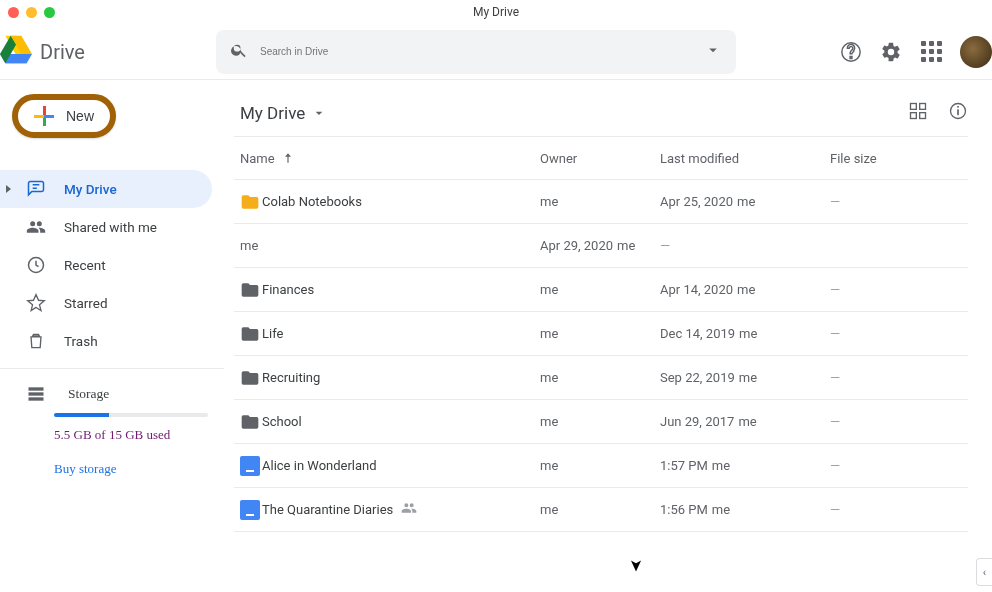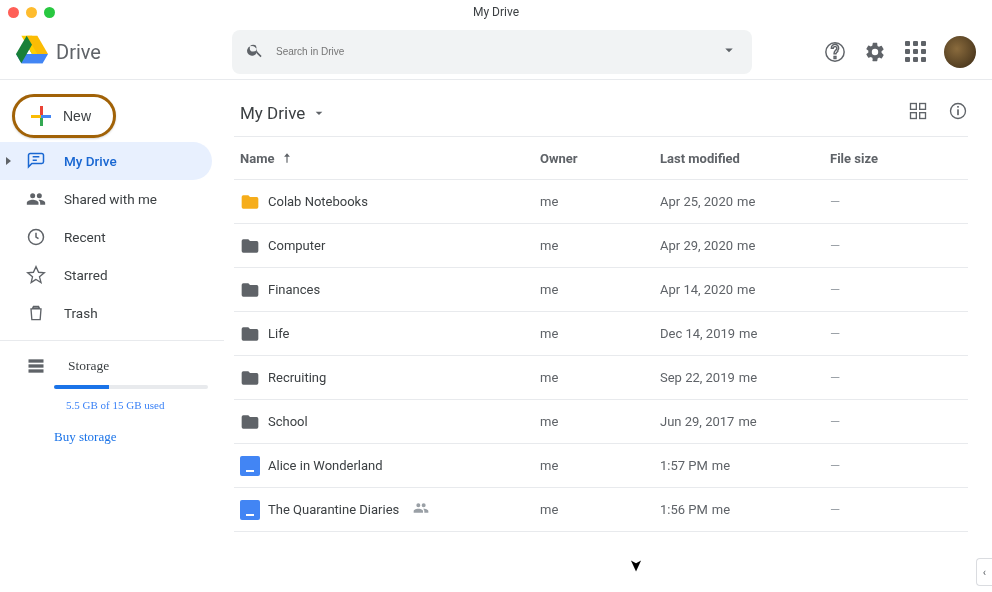--- a/index.html
+++ b/index.html
@@ -2,66 +2,66 @@
 <html><head>
 <meta charset="utf-8">
 <style>
   * { box-sizing: border-box; margin: 0; padding: 0; }
   body { font-family: -apple-system, BlinkMacSystemFont, "Segoe UI", Roboto, Arial, sans-serif; background: #fff; color: #202124; width: 992px; height: 592px; overflow: hidden; position: relative; }
   .mac-titlebar { height: 24px; display: flex; align-items: center; padding: 0 8px; position: relative; }
   .traffic { display: flex; gap: 7px; }
   .tl { width: 11px; height: 11px; border-radius: 50%; }
   .tl.red { background:#ff5f57; } .tl.yellow{background:#febc2e;} .tl.green{background:#28c840;}
   .mac-title { position:absolute; left:0; right:0; text-align:center; font-size:12px; color:#3c4043; }
-  .header { display:flex; align-items:center; height:56px; padding:0 16px; border-bottom:1px solid #e8eaed; gap:8px; }
+  .header { display:flex; align-items:center; height:56px; padding:0 0; border-bottom:1px solid #e8eaed; gap:8px; }
   .logo-box { display:flex; align-items:center; gap:8px; width:208px; }
   .drive-logo svg { width:32px; height:32px; }
   .product-name { font-size:20px; color:#5f6368; }
   .searchbar { flex:1; max-width:520px; height:44px; background:#f1f3f4; border-radius:8px; display:flex; align-items:center; padding:0 14px; gap:12px; }
   .searchbar input { border:none; background:transparent; outline:none; font-size:10px; flex:1; color:#5f6368; }
   .searchbar svg { width:18px; height:18px; fill:#5f6368; }
   .header-right { margin-left:auto; display:flex; align-items:center; gap:18px; }
   .icon-btn { width:22px; height:22px; display:flex; align-items:center; justify-content:center; cursor:pointer; }
   .icon-btn svg { width:22px; height:22px; fill:#5f6368; }
   .apps-grid { display:grid; grid-template-columns:repeat(3,5px); grid-template-rows:repeat(3,5px); gap:3px; }
   .apps-grid span { width:5px; height:5px; background:#5f6368; border-radius:1px; }
   .avatar { width:32px; height:32px; border-radius:50%; background: radial-gradient(circle at 40% 40%, #8a6b3d, #3a2a15); }
   .body { display:flex; height:calc(100% - 80px); }
   .sidebar { width:224px; padding:10px 0 0 0; border-right:none; }
-  .new-btn { margin:4px 0 4px 12px; width:104px; height:44px; border-radius:22px; border:3px solid #a16207; background:#fff; display:flex; align-items:center; gap:12px; padding:1px 16px; box-shadow:0 1px 2px rgba(60,64,67,.2); cursor:pointer; font-size:14px; color:#3c4043; font-weight:500; }
+  .new-btn { margin:4px 0 32px 12px; width:104px; height:44px; border-radius:22px; border:6px solid #a16207; background:#fff; display:flex; align-items:center; gap:12px; padding:1px 16px; box-shadow:0 1px 2px rgba(60,64,67,.2); cursor:pointer; font-size:14px; color:#3c4043; font-weight:500; }
   .plus { position:relative; width:20px; height:20px; }
   .plus::before, .plus::after { content:''; position:absolute; background:#34a853; }
   .plus::before { left:9px; top:0; width:3px; height:20px; background:linear-gradient(#ea4335 0 50%, #34a853 50% 100%); }
   .plus::after { top:9px; left:0; height:3px; width:20px; background:linear-gradient(90deg,#fbbc04 0 50%, #4285f4 50% 100%); }
   .nav-item { display:flex; align-items:center; gap:18px; height:38px; padding:0 12px 0 20px; font-size:13.5px; color:#3c4043; cursor:pointer; position:relative; border-radius:0 19px 19px 0; margin-right:12px; }
   .nav-item .tri { position:absolute; left:6px; width:0; height:0; border-top:4px solid transparent; border-bottom:4px solid transparent; border-left:5px solid #5f6368; }
   .nav-item.active { background:#e8f0fe; color:#1967d2; font-weight:500; }
   .nav-item .nav-icon { width:20px; height:20px; display:flex; align-items:center; justify-content:center; margin-left:6px; }
   .nav-item .nav-icon svg { width:20px; height:20px; fill:#5f6368; }
   .nav-item.active .nav-icon svg { fill:#1967d2; }
   .sidebar-divider { height:1px; background:#e8eaed; margin:8px 0 8px 0; }
   .storage-block { padding:0 16px 0 26px;font-family:Liberation Serif, serif; }
   .storage-head { display:flex; align-items:center; gap:22px; font-size:13.5px; color:#3c4043; height:34px; cursor:pointer; }
   .storage-head svg { width:20px; height:20px; fill:#5f6368; }
   .storage-bar { height:4px; background:#e8eaed; border-radius:2px; margin:2px 0 10px 28px; overflow:hidden; }
   .storage-fill { height:100%; background:#1a73e8; width:36%; }
-  .storage-text { font-size:11px; color:#3b82f6; margin-left:40px; }
+  .storage-text { font-size:13px; color:#701a75; margin-left:28px; }
   .buy-link { display:block; margin:18px 0 0 28px; font-size:13px; color:#1a73e8; cursor:pointer; }
   .main { flex:1; padding:10px 24px 10px 10px; overflow:auto; position:relative; }
   .path-row { display:flex; align-items:center; height:46px; padding-left:6px; }
   .path-title { font-size:17px; color:#3c4043; display:flex; align-items:center; gap:6px; cursor:pointer; }
   .path-title svg { width:16px; height:16px; fill:#5f6368; }
   .path-actions { margin-left:auto; display:flex; gap:20px; }
   .path-actions svg { width:20px; height:20px; fill:#5f6368; cursor:pointer;}
   .table { width:100%; }
   .thead, .trow { display:grid; grid-template-columns: 300px 120px 170px 100px; align-items:center; height:44px; border-bottom:1px solid #e8eaed; font-size:13px; padding-left:6px; }
-  .thead { color:#5f6368; font-weight:700; border-top:1px solid #e8eaed; }
+  .thead { color:#5f6368; font-weight:400; border-top:1px solid #e8eaed; }
   .thead .sort { display:flex; align-items:center; gap:6px; }
   .thead svg { width:14px; height:14px; fill:#5f6368; }
-  .cell-name { display:flex; align-items:center; gap:8px; color:#3c4043; }
+  .cell-name { display:flex; align-items:center; gap:2px; color:#3c4043; }
   .file-icon { width:20px; height:20px; display:flex; align-items:center; justify-content:center; }
   .file-icon.folder svg { fill:#5f6368; }
   .file-icon.folder.yellow svg { fill:#f6ad1a; }
   .file-icon.doc { background:#4285f4; border-radius:2px; display:flex; flex-direction:column; justify-content:center; gap:2px; padding:3px; }
   .file-icon.doc span { height:1.5px; background:#fff; }
   .shared-icon { margin-left:6px; }
   .shared-icon svg { width:16px; height:16px; fill:#9aa0a6; }
   .cell-owner { color:#5f6368; }
   .cell-date { color:#5f6368; }
   .cell-date .by { margin-left:4px; }
@@ -247,28 +247,20 @@
                   <path d="M10 4H4a2 2 0 0 0-2 2v12a2 2 0 0 0 2 2h16a2 2 0 0 0 2-2V8a2 2 0 0 0-2-2h-8z"></path>
                 </svg>
               </span>
               <span>Colab Notebooks</span>
             </div>
     <div class="cell-owner">me</div>
     <div class="cell-date">Apr 25, 2020<span class="by">me</span></div>
     <div class="cell-size">—</div>
           </div>
           <div class="trow">
-    <div class="cell-name">
-              <span class="file-icon folder ">
-                <svg viewBox="0 0 24 24">
-                  <path d="M10 4H4a2 2 0 0 0-2 2v12a2 2 0 0 0 2 2h16a2 2 0 0 0 2-2V8a2 2 0 0 0-2-2h-8z"></path>
-                </svg>
-              </span>
-              <span>Computer</span>
-            </div>
     <div class="cell-owner">me</div>
     <div class="cell-date">Apr 29, 2020<span class="by">me</span></div>
     <div class="cell-size">—</div>
           </div>
           <div class="trow">
     <div class="cell-name">
               <span class="file-icon folder ">
                 <svg viewBox="0 0 24 24">
                   <path d="M10 4H4a2 2 0 0 0-2 2v12a2 2 0 0 0 2 2h16a2 2 0 0 0 2-2V8a2 2 0 0 0-2-2h-8z"></path>
                 </svg>

